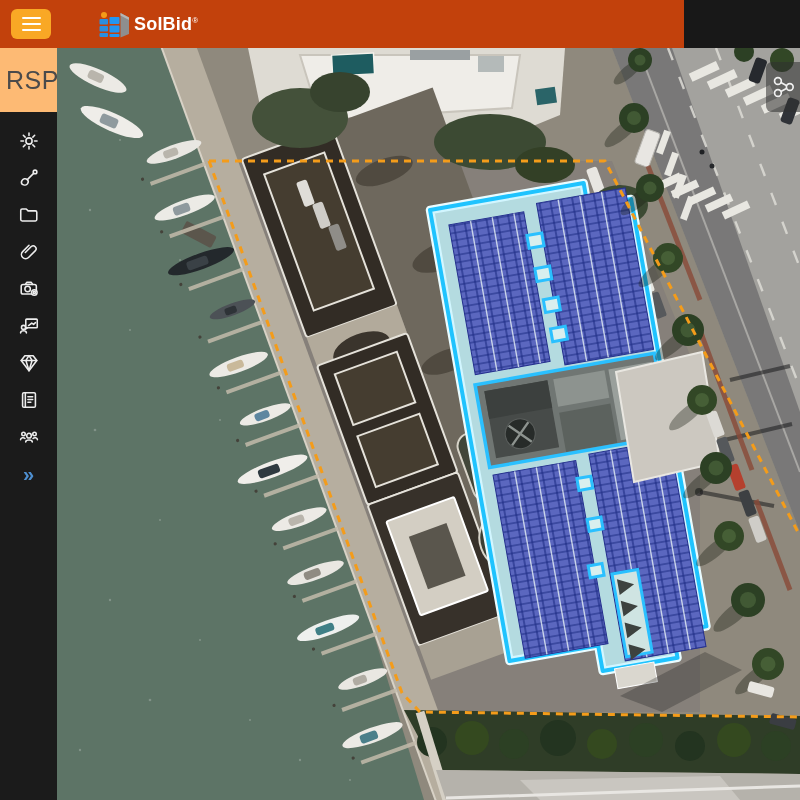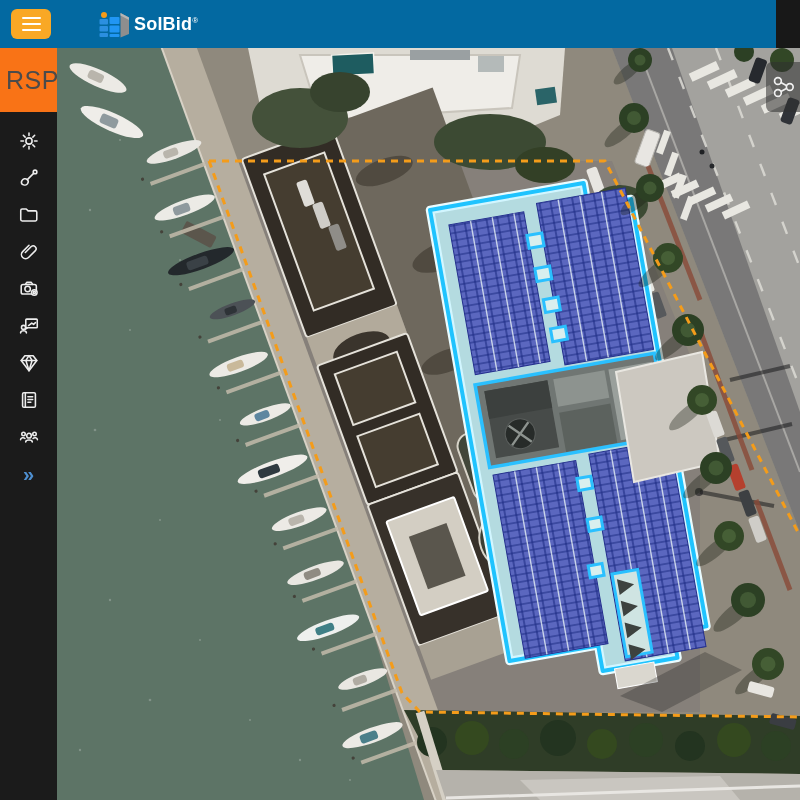--- a/index.html
+++ b/index.html
@@ -1,29 +1,29 @@
 <!DOCTYPE html>
 <html><head>
 <meta charset="utf-8">
 <style>
   html,body{margin:0;padding:0;background:#000;}
   .app{position:relative;width:800px;height:800px;overflow:hidden;background:#181818;
        font-family:"Liberation Sans",sans-serif;}
   
-  .topbar{position:absolute;left:0;top:0;width:776px;height:48px;background:#0369a1;z-index:30;}
+  .topbar{position:absolute;left:0;top:0;width:684px;height:48px;background:#c2410c;z-index:30;}
   .hamburger{position:absolute;left:11px;top:9px;width:40px;height:30px;border:none;cursor:pointer;
              background:#F9A825;border-radius:6px;display:flex;flex-direction:column;
              justify-content:center;align-items:center;gap:3.5px;padding:0;}
   .hamburger span{display:block;width:19px;height:2.6px;background:#fff;border-radius:1px;}
   .logo{position:absolute;left:96px;top:8px;height:32px;display:flex;align-items:center;gap:4px;}
   .logo-text{color:#fff;font-weight:700;font-size:18px;letter-spacing:.2px;}
   .logo-text sup{font-size:8px;font-weight:400;vertical-align:super;}
   
   .sidebar{position:absolute;left:0;top:48px;width:57px;height:752px;background:#1b1b1b;z-index:20;}
-  .rsp{height:64px;background:#f97316;display:flex;align-items:center;justify-content:center;
+  .rsp{height:64px;background:#fdba74;display:flex;align-items:center;justify-content:center;
        font-size:25px;color:#4b4b4b;letter-spacing:.5px;cursor:pointer;padding-left:8px;}
   .nav{list-style:none;margin:10px 0 0 0;padding:0;}
   .nav li{height:37px;display:flex;align-items:center;justify-content:center;cursor:pointer;}
   .nav li svg{stroke:#ededed;fill:none;stroke-width:1.7;stroke-linecap:round;stroke-linejoin:round;}
   .expand{color:#4e8fd0;font-size:20px;font-weight:700;margin-top:1px;}
   
   .map{position:absolute;left:57px;top:48px;width:743px;height:752px;z-index:10;}
   .map svg{display:block;}
   .share-btn{position:absolute;right:0;top:14px;width:34px;height:50px;border:none;cursor:pointer;
              background:rgba(48,48,48,.55);border-radius:6px 0 0 6px;display:flex;align-items:center;

